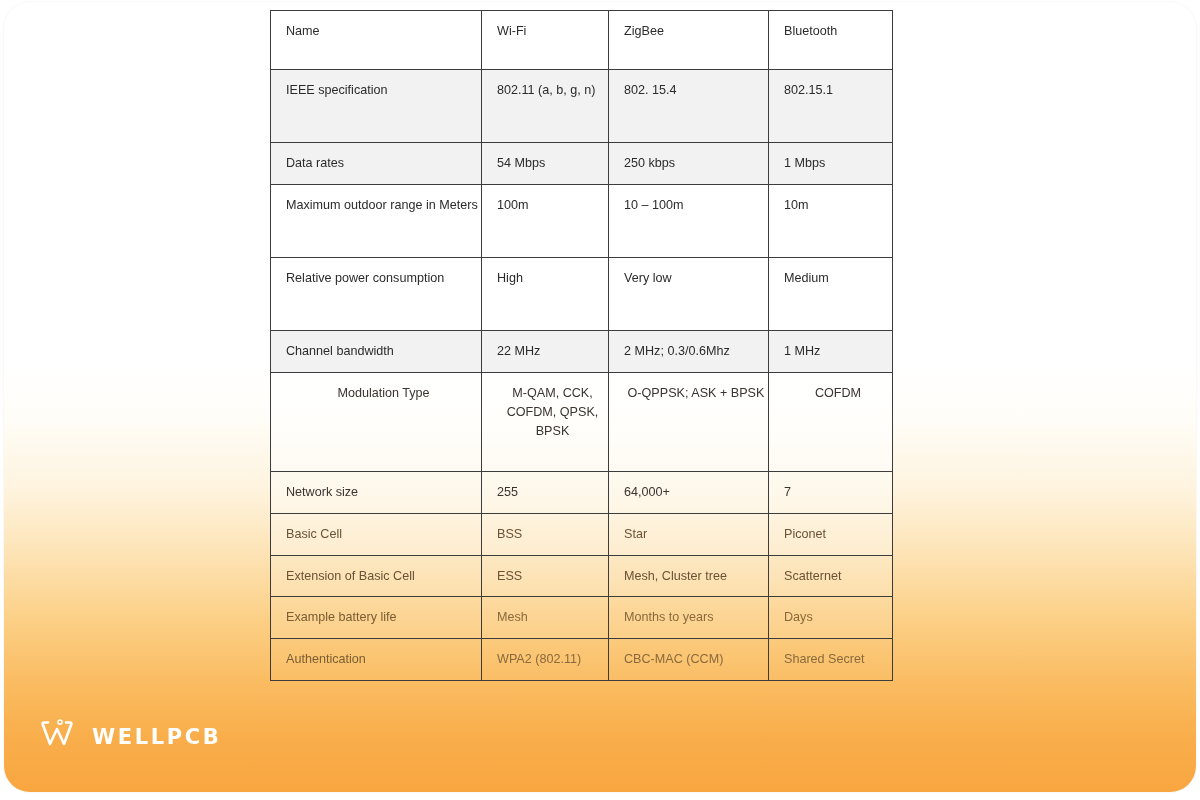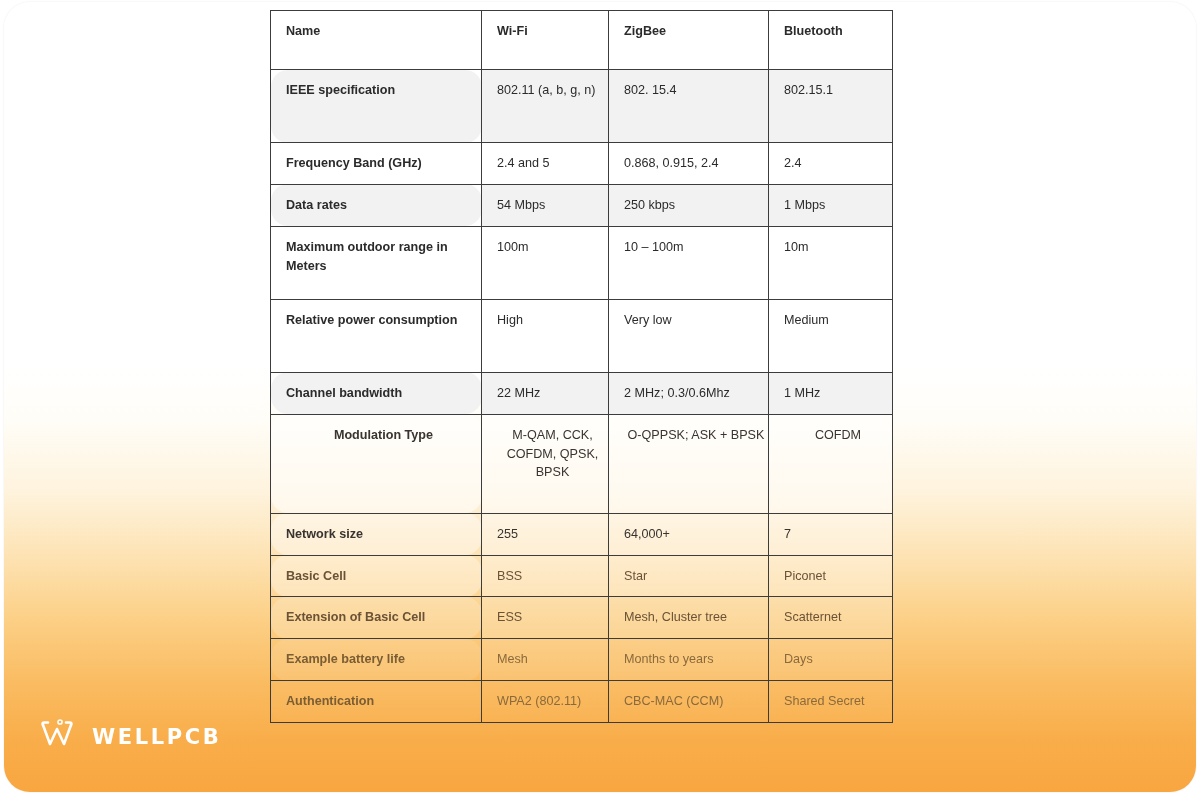--- a/index.html
+++ b/index.html
@@ -55,21 +55,21 @@
     border: 1.4px solid #3c3c3c;
     padding: 11px 0 11px 15px;
     vertical-align: top;
     line-height: 1.5;
   }
   table.cmp col.c0 { width: 211px; }
   table.cmp col.c1 { width: 127px; }
   table.cmp col.c2 { width: 160px; }
   table.cmp col.c3 { width: 124px; }
 
-  td.label { font-weight: bold; border-radius: 17px; }
+  td.label { font-weight: normal; }
 
   
   tr.r-head td { height: 36px; }
   tr.r-tall2 td { height: 50px; margin-left: 35px; }
   tr.r-tall3 td { height: 76px; text-align: center; }
 
   
   tr.bg-white td  { background: rgba(255,255,255,0.97); }
   tr.bg-gray td   { background: rgba(242,242,242,0.97); }
   tr.bg-t1 td     { background: rgba(255,255,255,0.55); }
@@ -123,26 +123,20 @@
           <td class="label">Bluetooth</td>
         </tr>
 
         <tr class="r-tall2 bg-gray">
           <td class="label">IEEE specification</td>
           <td>802.11 (a, b, g, n)</td>
           <td>802. 15.4</td>
           <td>802.15.1</td>
         </tr>
 
-        <tr class="bg-white">
-          <td class="label">Frequency Band (GHz)</td>
-          <td>2.4 and 5</td>
-          <td>0.868, 0.915, 2.4</td>
-          <td>2.4</td>
-        </tr>
 
         <tr class="bg-gray">
           <td class="label">Data rates</td>
           <td>54 Mbps</td>
           <td>250 kbps</td>
           <td>1 Mbps</td>
         </tr>
 
         <tr class="r-tall2 bg-white">
           <td class="label">Maximum outdoor range in Meters</td>

